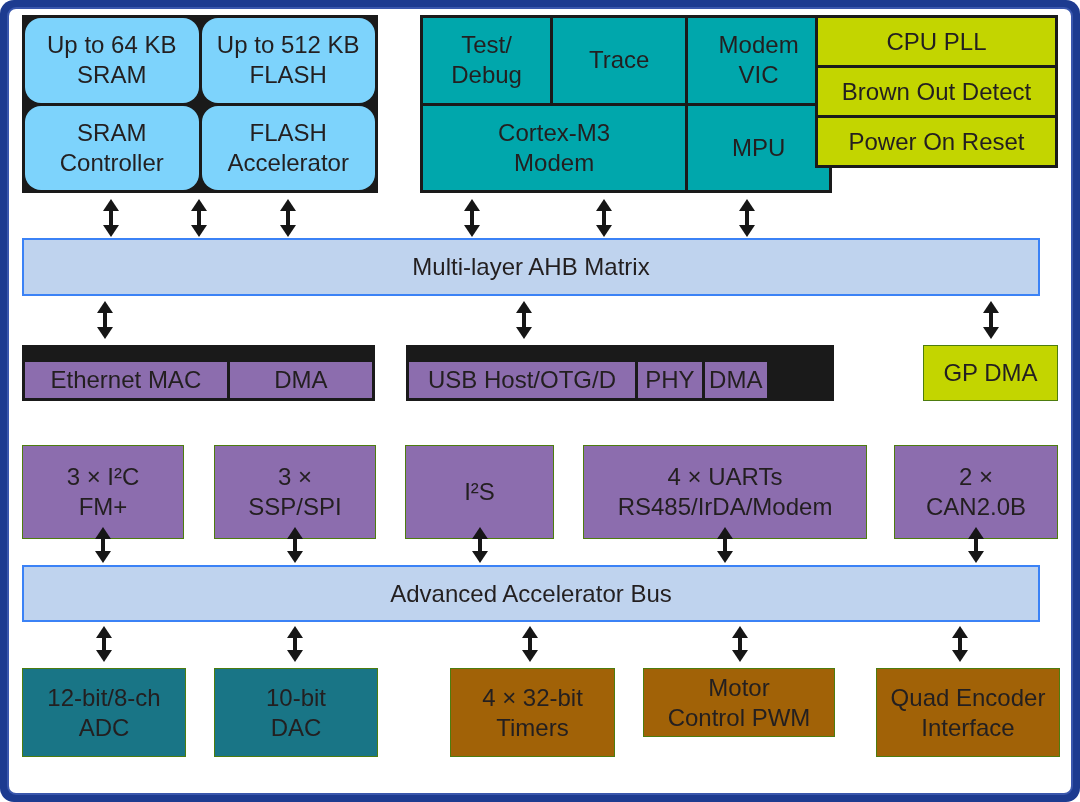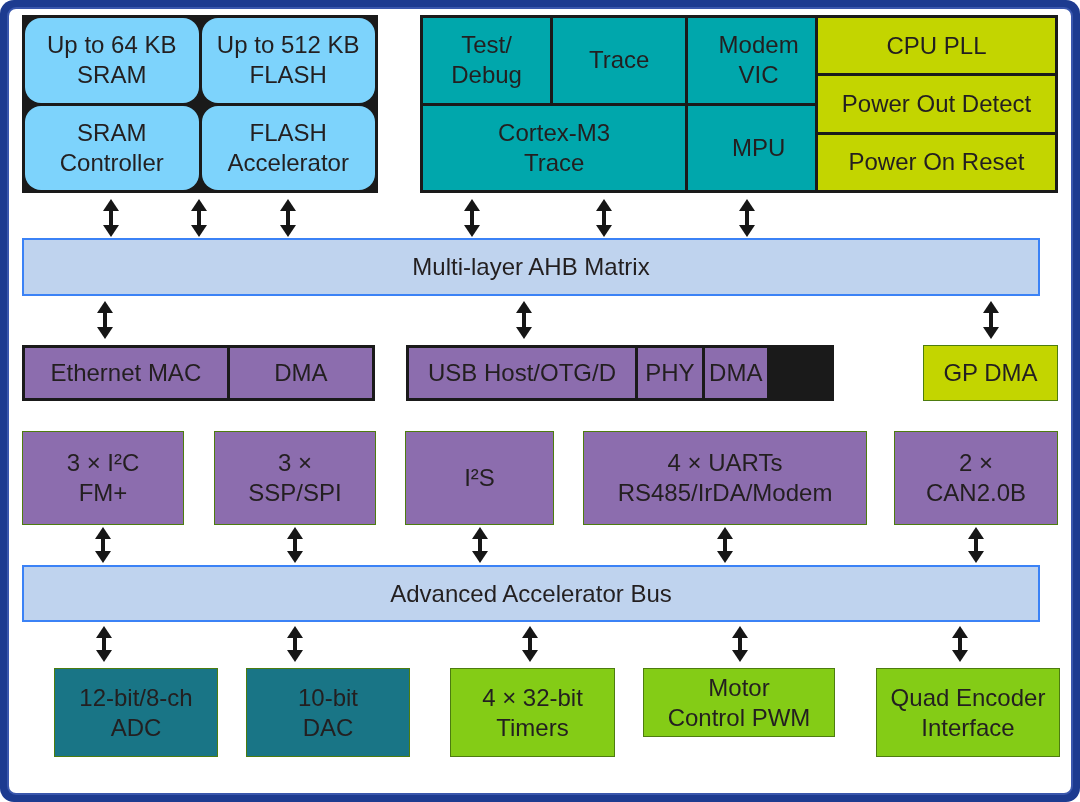--- a/index.html
+++ b/index.html
@@ -6,23 +6,23 @@
   .canvas{position:relative;width:1080px;height:802px;background:#1d3b90;border-radius:14px;overflow:hidden;}
   .panel{position:absolute;left:9px;top:9px;right:9px;bottom:9px;background:#ffffff;border-radius:7px;box-shadow:0 0 0 2px #3a57ad;}
   .group{position:absolute;background:#1a1a1a;border:3px solid #1a1a1a;display:grid;gap:3px;box-sizing:border-box;}
   .cell,.block,.bus{display:flex;align-items:center;justify-content:center;text-align:center;
     color:#231f20;font-size:24px;line-height:1.25;white-space:pre-line;box-sizing:border-box;}
   .block{position:absolute;border:1px solid #4d7c0f;}
   .bus{position:absolute;border:2px solid #3b82f6;background:#bfd3ee;}
   .orange{background:#7dd3fc;border-radius:16px;}
   .teal{background:#00a7ac;}
   .lime{background:#c3d500;}
-  .purple{background:#8c6dae;}
-  .darkteal{background:#197586;margin-left:32px;}
-  .blue{background:#84cc16;text-align:center;}
+  .purple{background:#8c6dae;margin-top:14px;}
+  .darkteal{background:#197586;}
+  .blue{background:#a16207;text-align:center;}
   .mem-grid{grid-template-columns:1fr 1fr;grid-template-rows:1fr 1fr;}
   .cpu-grid{grid-template-columns:131fr 136fr 145fr;grid-template-rows:1fr 1fr;margin-left:14px;}
   .sys-grid{grid-template-rows:1fr 1fr 1fr;}
   .eth-grid{grid-template-columns:207fr 146fr;}
   .usb-grid{grid-template-columns:266fr 75fr 73fr 72fr;}
   .span2{grid-column:1 / span 2;}
   .arrow{position:absolute;width:4px;background:#161616;}
   .arrow::before,.arrow::after{content:"";position:absolute;left:50%;transform:translateX(-50%);
     border-left:8px solid transparent;border-right:8px solid transparent;}
   .arrow::before{top:-11px;border-bottom:12px solid #161616;}
@@ -45,27 +45,27 @@
 Accelerator</div>
   </div>
 
   <div class="group cpu-grid" style="left:406px;top:15px;width:412px;height:178px">
     <div class="cell teal">Test/
 Debug</div>
     <div class="cell teal">Trace</div>
     <div class="cell teal">Modem
 VIC</div>
     <div class="cell teal span2">Cortex-M3
-Trace</div>
+Modem</div>
     <div class="cell teal">MPU</div>
   </div>
 
-  <div class="group sys-grid" style="left:815px;top:15px;width:243px;height:178px">
+  <div class="group sys-grid" style="left:815px;top:15px;width:243px;height:153px">
     <div class="cell lime">CPU PLL</div>
-    <div class="cell lime">Power Out Detect</div>
+    <div class="cell lime">Brown Out Detect</div>
     <div class="cell lime">Power On Reset</div>
   </div>
 
   <div class="arrow" style="left:109px;top:210px;height:16px"></div>
   <div class="arrow" style="left:197px;top:210px;height:16px"></div>
   <div class="arrow" style="left:286px;top:210px;height:16px"></div>
   <div class="arrow" style="left:470px;top:210px;height:16px"></div>
   <div class="arrow" style="left:602px;top:210px;height:16px"></div>
   <div class="arrow" style="left:745px;top:210px;height:16px"></div>
 

